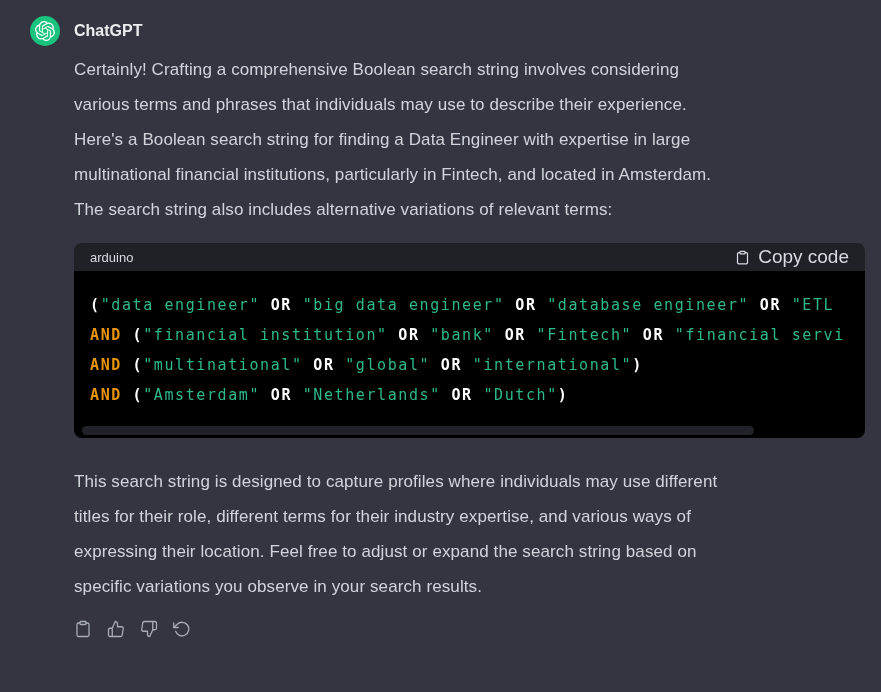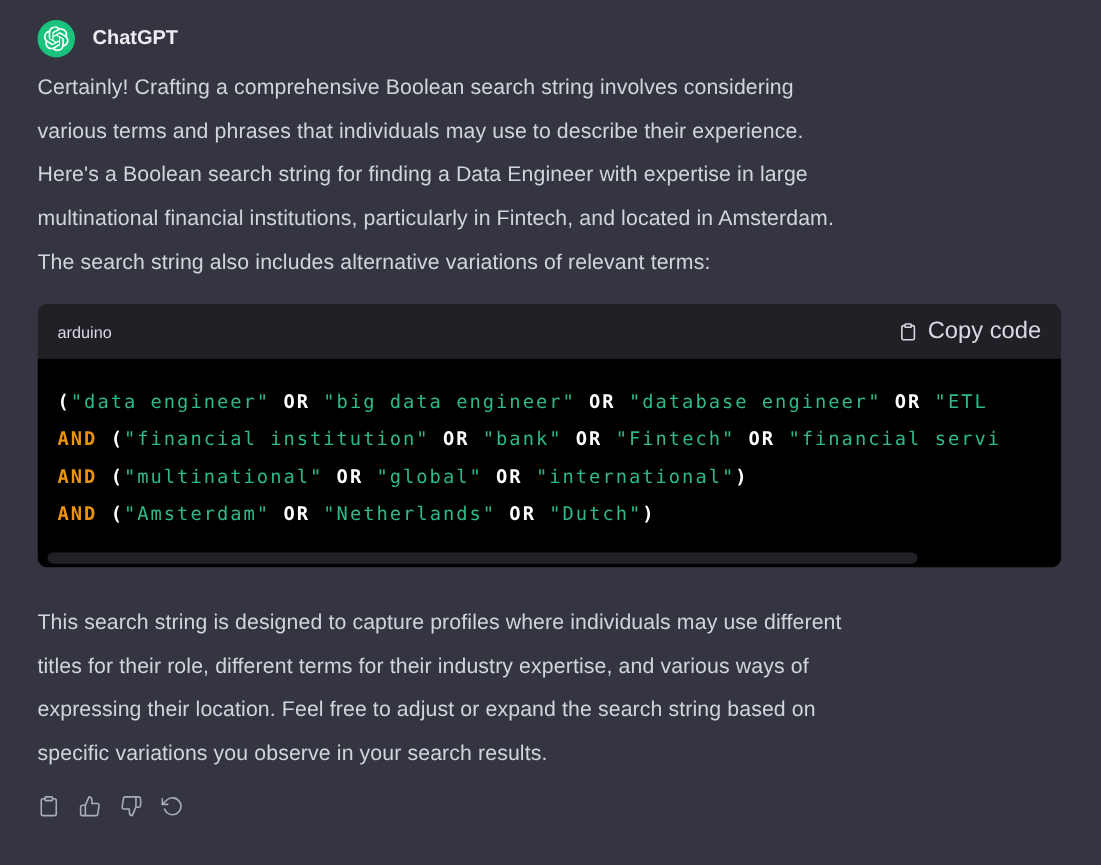--- a/index.html
+++ b/index.html
@@ -8,34 +8,34 @@
     --code-plain:#ffffff; --string-green:#2db88d; --keyword-orange:#e9950c;
     --avatar-green:#19c37d; --icon-gray:#a9adb7; --scrollbar-thumb:#212227;
   }
   *{box-sizing:border-box;margin:0;padding:0;}
   html,body{width:881px;height:692px;overflow:hidden;}
   body{
     background:var(--page-bg);
     font-family:"Liberation Sans", sans-serif;
     color:var(--text);
   }
-  .message{padding:16px 32px 0 30px;}
+  .message{padding:16px 16px 0 30px;}
   .msg-header{display:flex;align-items:center;gap:14px;height:30px;margin-bottom:6px;}
   .avatar{width:30px;height:30px;border-radius:50%;background:var(--avatar-green);
     display:flex;align-items:center;justify-content:center;flex:0 0 30px;}
   .avatar svg{width:20px;height:20px;fill:#ffffff;}
   .author{font-size:16px;font-weight:700;color:var(--title);}
-  .msg-body{}
+  .msg-body{margin-left:44px;}
   .msg-body p{
     font-size:17px;line-height:35px;white-space:pre-line;
     color:var(--text);margin-top:6px;letter-spacing:.1px;
   }
   .code-block{border-radius:8px;overflow:hidden;margin:16px 0 26px 0;}
   .code-header{
-    height:44px;background:var(--code-header-bg);
+    height:28px;background:var(--code-header-bg);
     display:flex;align-items:center;justify-content:space-between;
     padding:0 16px;font-size:13px;color:var(--code-header-text);gap:17px;
   }
   .copy-btn{
     display:flex;align-items:center;gap:8px;background:none;border:none;
     color:var(--code-header-text);font-size:19px;cursor:pointer;
     font-family:"Liberation Sans", sans-serif;padding:0;
   }
   .copy-btn svg{width:15px;height:15px;stroke:var(--code-header-text);fill:none;stroke-width:2;}
   .code-body{

